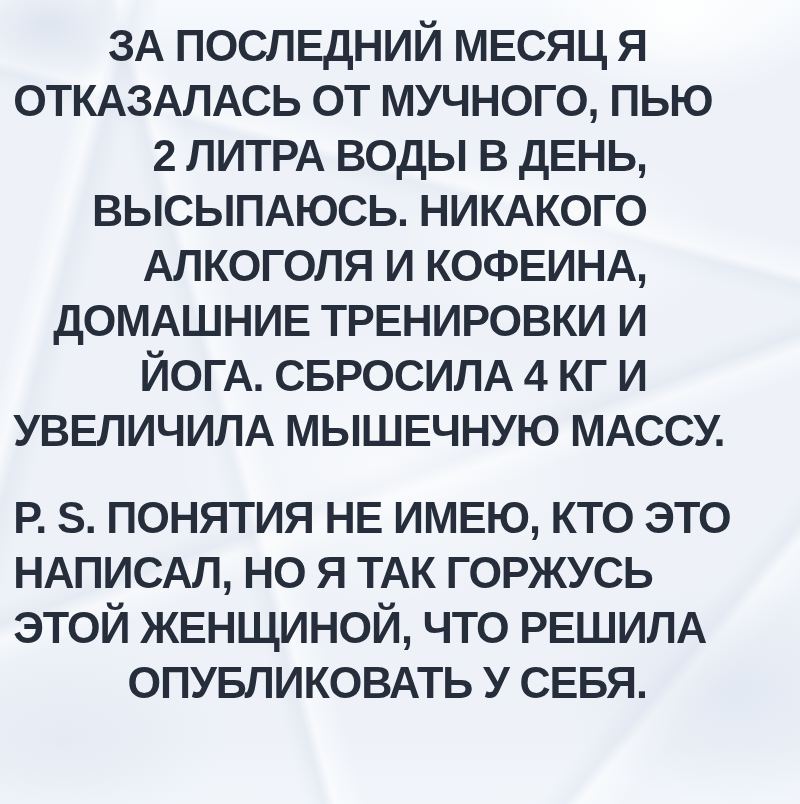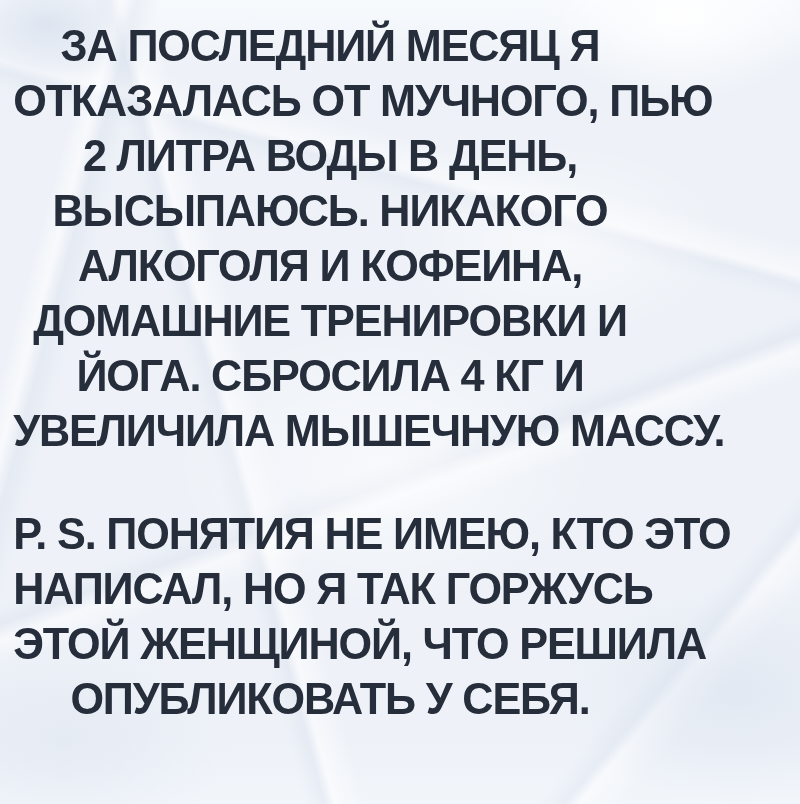--- a/index.html
+++ b/index.html
@@ -32,33 +32,33 @@
       linear-gradient(15deg,  rgba(255,255,255,0) 70%, rgba(214,222,235,0.3) 72%, rgba(255,255,255,0.5) 73%, rgba(255,255,255,0) 76%),
       linear-gradient(130deg, rgba(255,255,255,0) 82%, rgba(213,221,235,0.3) 84%, rgba(255,255,255,0.5) 85%, rgba(255,255,255,0) 88%),
       linear-gradient(180deg, #f7fafd 0%, #eef2f8 8%, #eef2f8 92%, #f2f6fb 100%);
   }
 
   .meme-text {
     position: absolute;
     top: 18px;
     left: 0;
     width: 660px;
-    text-align: center;
+    text-align: right;
     color: var(--text-color, #262d3b);
     font-weight: 700;
     font-size: 45px;
     line-height: 55px;
     letter-spacing: -1.2px;
   }
 
   .para {
     display: block;
   }
   .para-2 {
-    margin-top: 48px;
+    margin-top: 32px;
   }
 
   .line {
     white-space: nowrap;
     transform: scaleX(0.96);
     transform-origin: 50% 50%;
   }
 </style>
 </head>
 <body>

